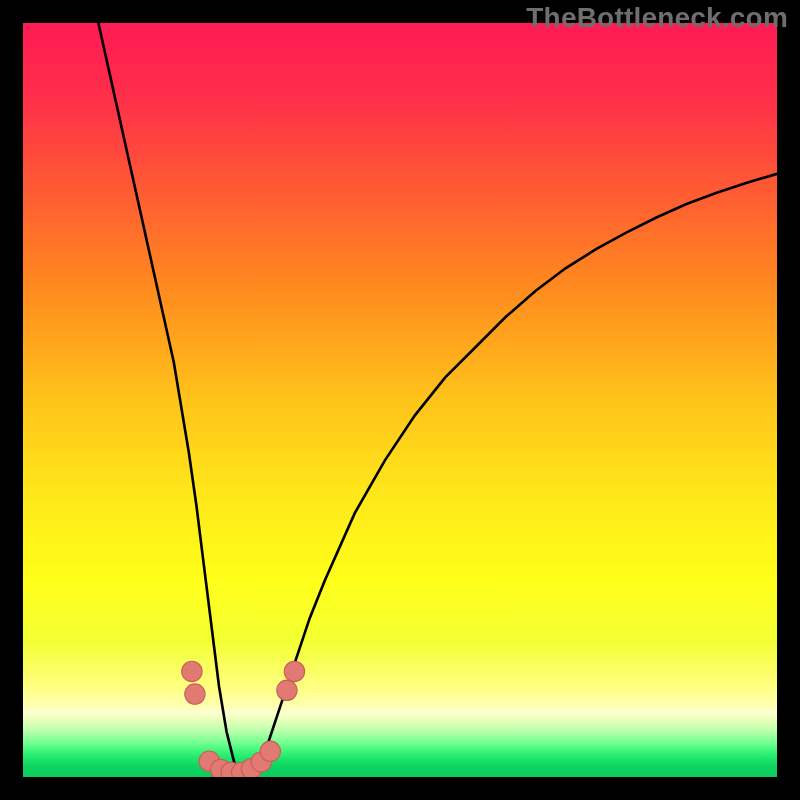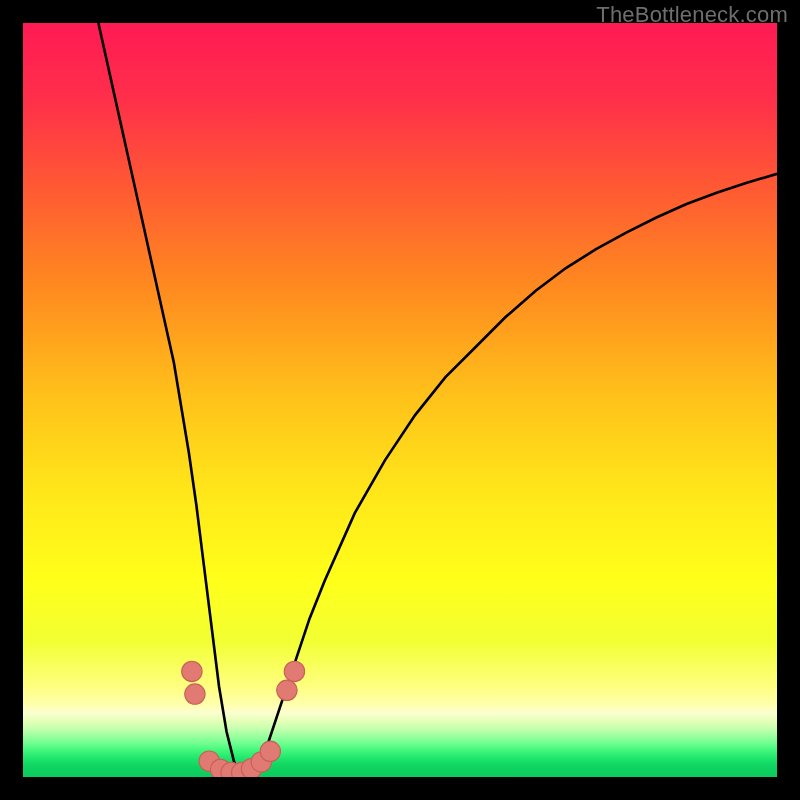--- a/index.html
+++ b/index.html
@@ -24,22 +24,22 @@
     left: 0;
     top: 0;
     width: 754px;
     height: 754px;
   }
   .watermark {
     position: absolute;
     top: 2px;
     right: 12px;
     color: #6e6e6e;
-    font-size: 22px;
-    font-weight: 400;
+    font-size: 28px;
+    font-weight: 700;
     letter-spacing: 0.2px;
     text-align: center;
   }
   svg.curve {
     position: absolute;
     left: 0;
     top: 0;
     width: 754px;
     height: 754px;
   }

